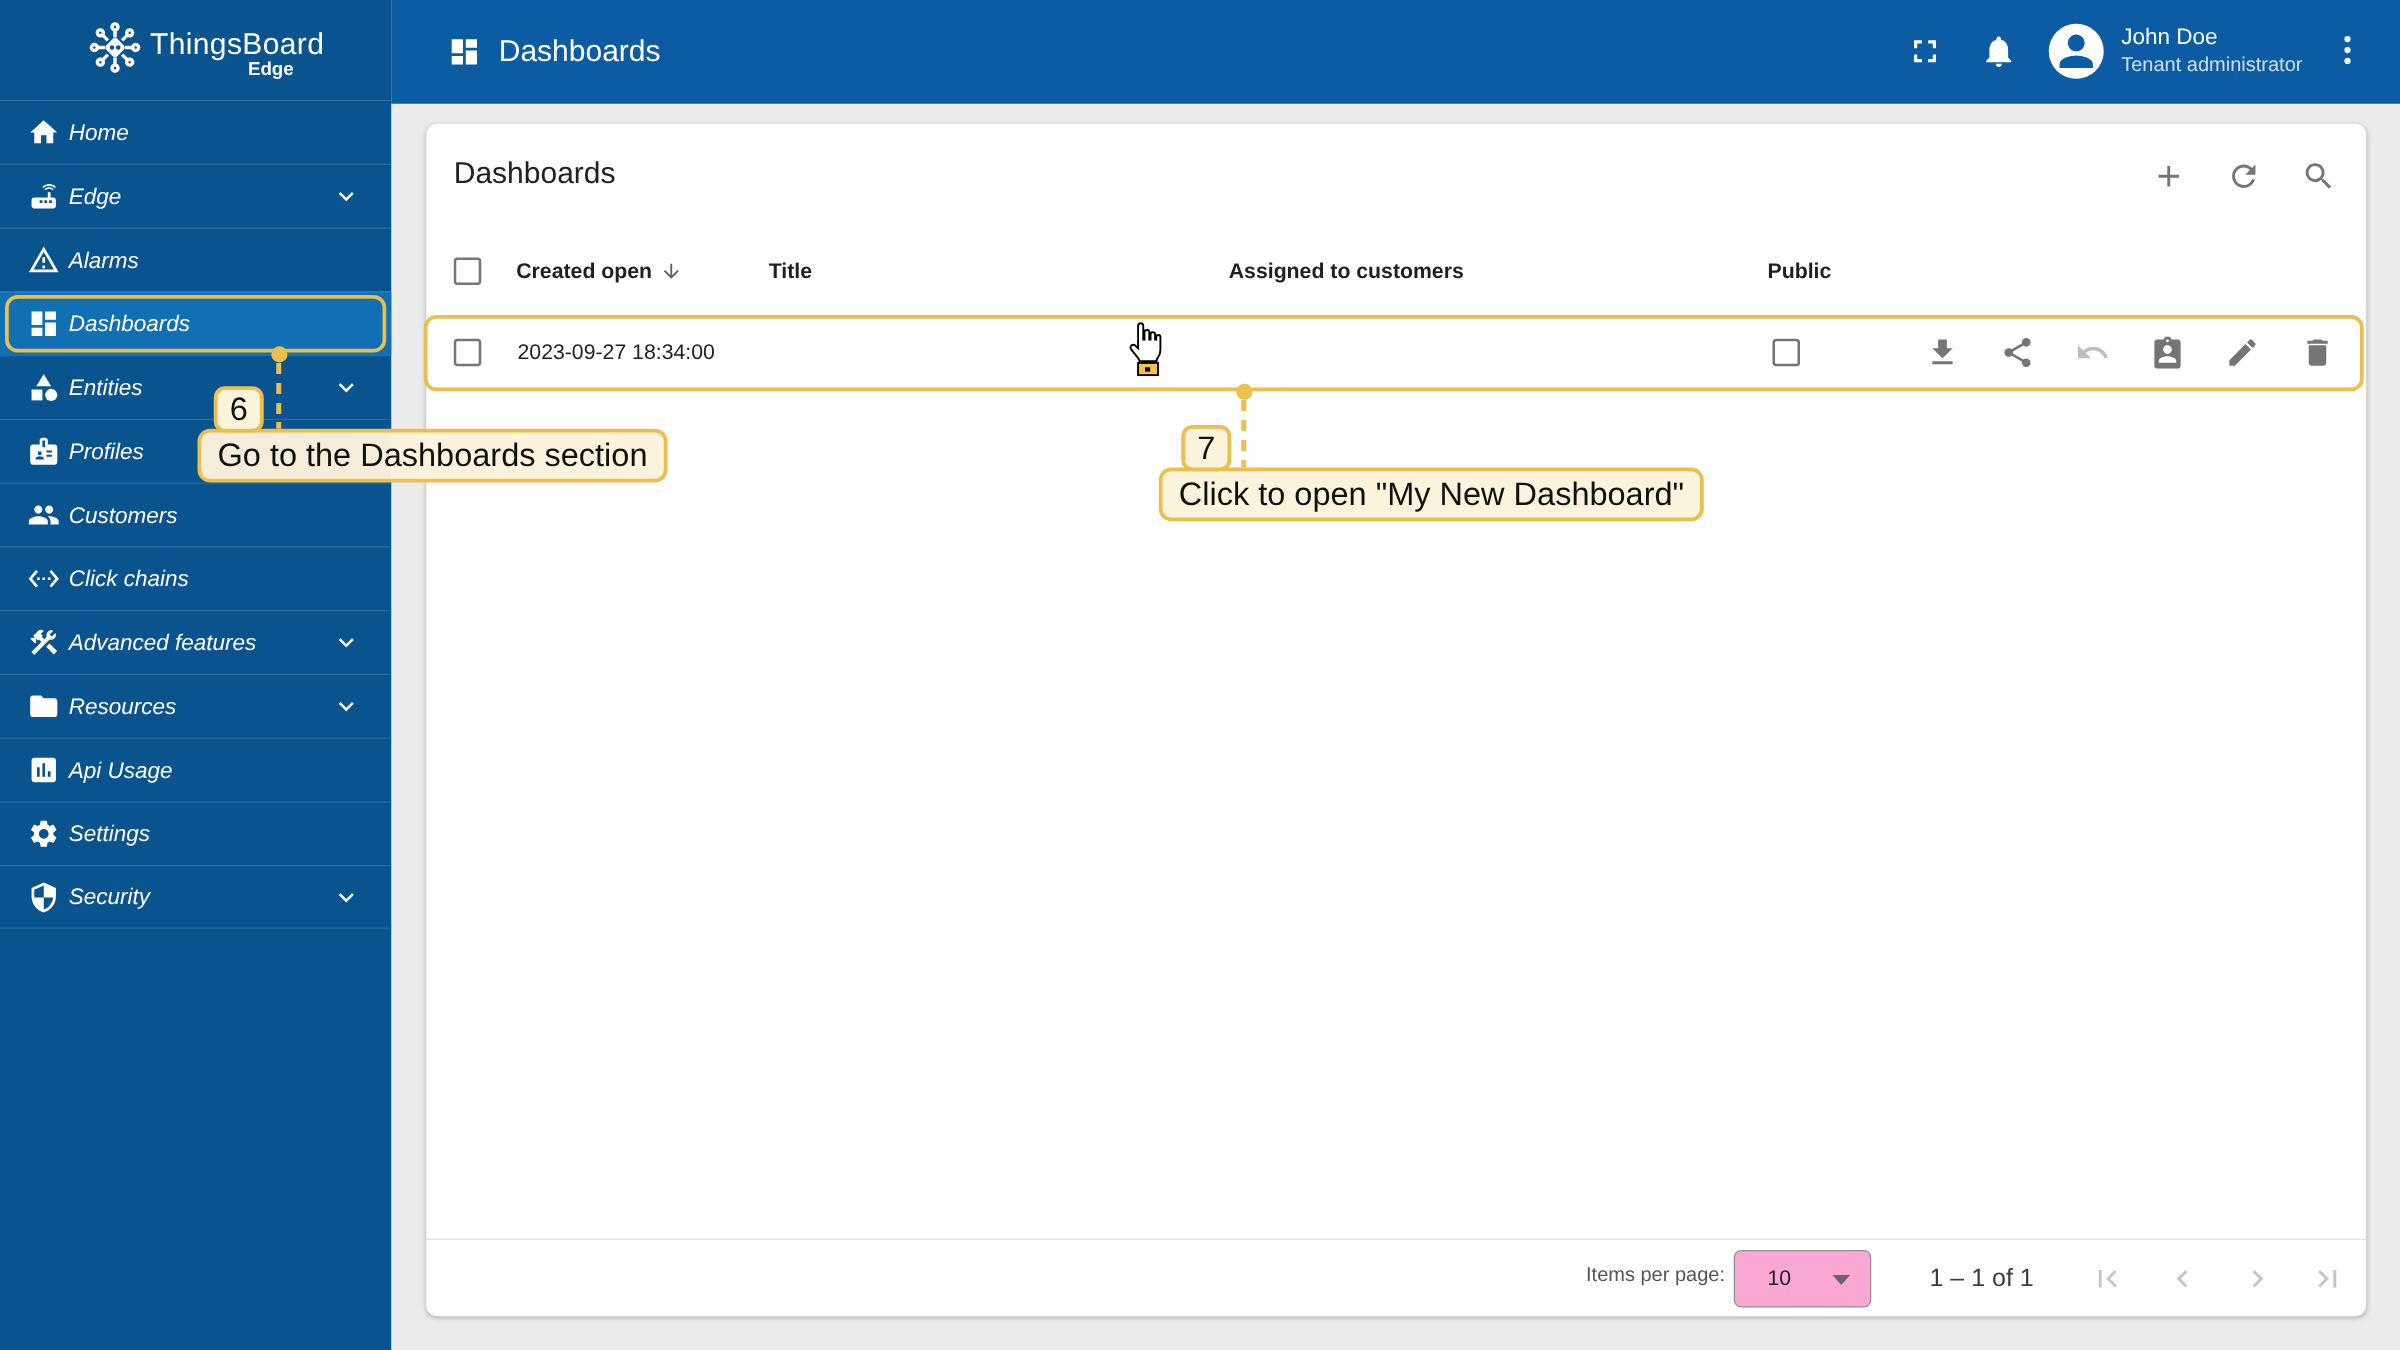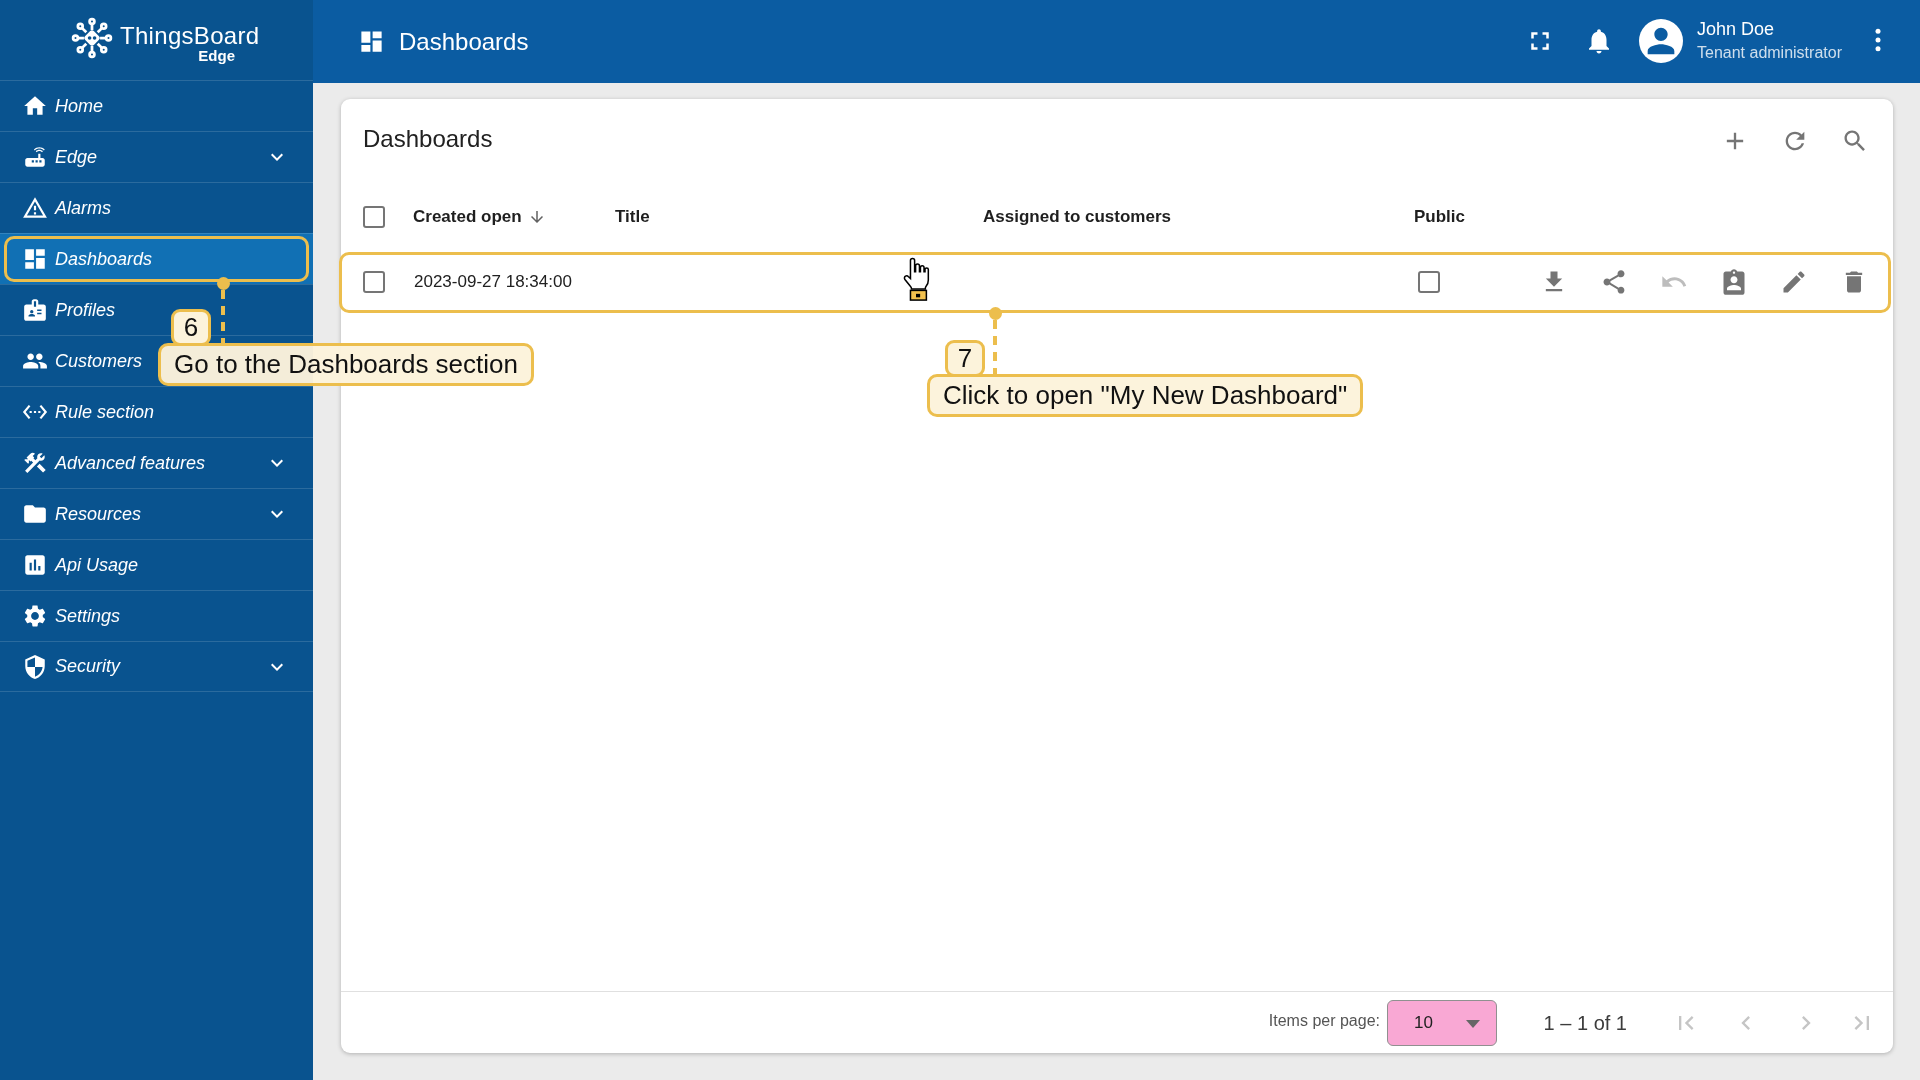--- a/index.html
+++ b/index.html
@@ -140,20 +140,35 @@
       <div class="nav-item selected">
         <span class="nav-icon i">
             <svg width="26" height="26" viewBox="0 0 24 24" fill="currentColor">
               <path d="M3 13h8V3H3v10zm0 8h8v-6H3v6zm10 0h8V11h-8v10zm0-18v6h8V3h-8z"></path>
             </svg>
           </span>
         <span class="nav-label">Dashboards</span>
         <span class="sel-ring"></span>
       </div>
 
+      <div class="nav-item">
+        <span class="nav-icon i">
+            <svg width="26" height="26" viewBox="0 0 24 24" fill="currentColor">
+              <path d="M12 2l-5.5 9h11L12 2z"></path>
+              <circle cx="17.5" cy="17.5" r="4.5"></circle>
+              <rect x="3" y="13.5" width="8" height="8"></rect>
+            </svg>
+          </span>
+        <span class="nav-label">Entities</span>
+        <span class="nav-chevron i">
+            <svg width="24" height="24" viewBox="0 0 24 24" fill="currentColor">
+              <path d="M16.59 8.59L12 13.17 7.41 8.59 6 10l6 6 6-6z"></path>
+            </svg>
+          </span>
+      </div>
 
       <div class="nav-item">
         <span class="nav-icon i">
             <svg width="26" height="26" viewBox="0 0 24 24" fill="currentColor">
               <path d="M20 7h-5V4c0-1.1-.9-2-2-2h-2c-1.1 0-2 .9-2 2v3H4c-1.1 0-2 .9-2 2v11c0 1.1.9 2 2 2h16c1.1 0 2-.9 2-2V9c0-1.1-.9-2-2-2zM9 12c.83 0 1.5.67 1.5 1.5S9.83 15 9 15s-1.5-.67-1.5-1.5S8.17 12 9 12zm3 6H6v-.75c0-1 2-1.5 3-1.5s3 .5 3 1.5V18zm1-9h-2V4h2v5zm5 7h-4v-1.5h4V16zm0-3h-4v-1.5h4V13z"></path>
             </svg>
           </span>
         <span class="nav-label">Profiles</span>
       </div>
 
@@ -165,21 +180,21 @@
           </span>
         <span class="nav-label">Customers</span>
       </div>
 
       <div class="nav-item">
         <span class="nav-icon i">
             <svg width="26" height="26" viewBox="0 0 24 24" fill="currentColor">
               <path d="M7.77 6.76L6.23 5.48.82 12l5.41 6.52 1.54-1.28L3.42 12l4.35-5.24zM7 13h2v-2H7v2zm10-2h-2v2h2v-2zm-6 2h2v-2h-2v2zm6.77-7.52l-1.54 1.28L20.58 12l-4.35 5.24 1.54 1.28L23.18 12l-5.41-6.52z"></path>
             </svg>
           </span>
-        <span class="nav-label">Rule section</span>
+        <span class="nav-label">Click chains</span>
       </div>
 
       <div class="nav-item">
         <span class="nav-icon i">
             <svg width="26" height="26" viewBox="0 0 24 24" fill="currentColor">
               <path d="M13.78 15.17l2.46-2.46 5.65 5.65-2.46 2.46zM17.5 10C19.43 10 21 8.43 21 6.5c0-.58-.16-1.12-.41-1.6l-2.7 2.7-1.49-1.49 2.7-2.7c-.48-.25-1.02-.41-1.6-.41C15.57 3 14 4.57 14 6.5c0 .41.08.8.21 1.16l-1.85 1.85-1.78-1.78.71-.71-1.41-1.41L12 3.49c-1.17-1.17-3.07-1.17-4.24 0L4.22 7.03l1.41 1.41H2.81l-.71.71 3.54 3.54.71-.71V9.15l1.41 1.41.71-.71 1.78 1.78-7.41 7.41 2.12 2.12L16.34 9.79c.36.13.75.21 1.16.21z"></path>
             </svg>
           </span>
         <span class="nav-label">Advanced features</span>
         <span class="nav-chevron i">

